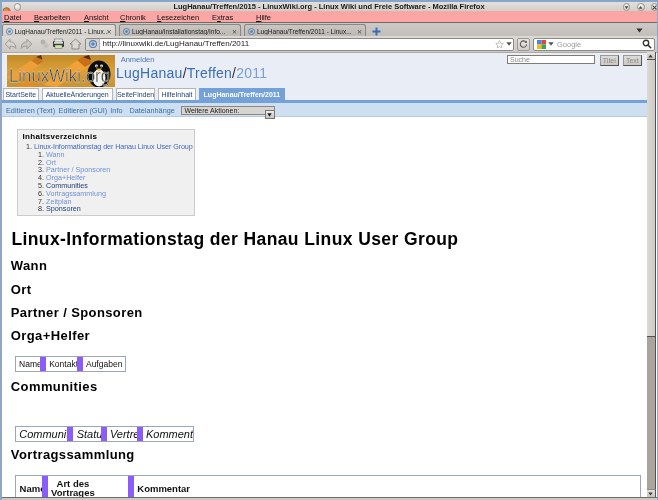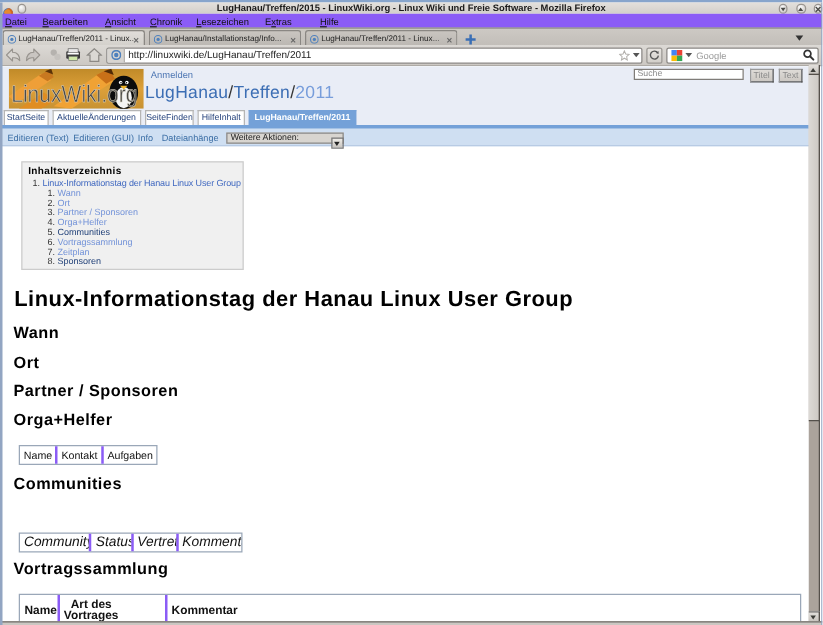--- a/index.html
+++ b/index.html
@@ -2,21 +2,21 @@
 <html><head><meta charset="utf-8"><style>
 *{margin:0;padding:0;box-sizing:border-box;}
 html,body{width:658px;height:500px;overflow:hidden;}
 body{font-family:"Liberation Sans",sans-serif;position:relative;background:#fff;}
 .abs{position:absolute;}
 
 #topline{left:0;top:0;width:658px;height:2px;background:#87a5cc;}
 #titlebar{left:0;top:2px;width:658px;height:9px;background:linear-gradient(#e3e0dc,#d2cfca);}
 #titletext{left:0;top:2px;width:658px;height:9px;text-align:center;font-size:7.5px;font-weight:bold;color:#1a1a1a;line-height:9.5px;}
 .winbtn{top:3px;width:7.5px;height:7.5px;padding-top:1px;border-radius:50%;background:radial-gradient(circle at 35% 30%,#fdfdfd,#c5c1bd);border:1px solid #999590;color:#333;font-size:5px;line-height:5px;text-align:center;}
-#menubar{left:0;top:11px;width:658px;height:10.5px;background:#8b5cf6;font-size:7.5px;color:#111;}
+#menubar{left:0;top:11px;width:658px;height:10.5px;background:#fca5a5;font-size:7.5px;color:#111;}
 #menubar span{position:absolute;top:1.5px;}
 #menubar u{text-decoration:underline;}
 #menusep{left:0;top:21.5px;width:658px;height:1px;background:#6e6a65;}
 #tabbar{left:0;top:22.5px;width:658px;height:13.5px;background:linear-gradient(#cdc9c4,#c2beb9);}
 .tab{top:24px;height:12px;border:1px solid #8a8783;border-bottom:none;border-radius:2.5px 2.5px 0 0;font-size:6.5px;color:#222;}
 .tab.active{background:linear-gradient(#e0ddd9,#d4d1cc);}
 .tab.inactive{background:linear-gradient(#c9c5c0,#bcb8b3);}
 .tabfav{position:absolute;left:3px;top:2.5px;width:7px;height:7px;}
 .tabtxt{position:absolute;left:12px;top:2.5px;white-space:nowrap;overflow:hidden;}
 .tabx{position:absolute;right:3px;top:2.5px;font-size:6px;color:#666;font-weight:bold;}
@@ -58,21 +58,21 @@
 #toc ol{margin-left:16px;list-style:decimal;color:#333;}
 #toc ol ol{margin-left:12px;}
 #toc li{line-height:7.8px;}
 #toc a{text-decoration:none;}
 .lnk1{color:#4169c0;letter-spacing:-0.09px;}
 .lnkv{color:#7292d8;}
 .lnkd{color:#1f3f77;}
 h1{position:absolute;left:11.4px;top:175.5px;font-size:17.5px;color:#000;letter-spacing:0.4px;white-space:nowrap;}
 .h2{position:absolute;left:10.8px;font-size:13px;font-weight:bold;color:#000;white-space:nowrap;letter-spacing:0.4px;}
 .t{position:absolute;display:flex;border:1px solid #9aa7b8;background:#fff;font-size:8.5px;}
-.t .c{border-right:2px solid #8b5cf6;font-size:inherit;color:#111;padding-left:3.3px;display:flex;align-items:center;white-space:nowrap;overflow:hidden;}
+.t .c{border-right:6px solid #8b5cf6;font-size:inherit;color:#111;padding-left:3.3px;display:flex;align-items:center;white-space:nowrap;overflow:hidden;}
 .t .c:last-child{border-right:none;}
 p.body{position:absolute;left:10.9px;font-size:7.8px;color:#333;}
 
 #scrolltrough{left:647px;top:53px;width:8.5px;height:443.5px;background:#aba39c;border-right:1.5px solid #55504b;}
 #sbup{left:647px;top:52px;width:8.5px;height:8px;background:linear-gradient(#e2dfdb,#c8c4bf);border-bottom:1px solid #55504b;border-right:1.5px solid #55504b;}
 #sbthumb{left:647px;top:60px;width:8.5px;height:277px;background:linear-gradient(90deg,#dcd9d5,#cdc9c4);border-bottom:1px solid #55504b;border-right:1.5px solid #55504b;}
 #sbdown{left:647px;top:489px;width:8.5px;height:8px;background:linear-gradient(#e2dfdb,#c8c4bf);border-top:1px solid #888;border-right:1.5px solid #55504b;}
 #botborder{left:0;top:496.5px;width:658px;height:3.5px;background:#cbc7c2;border-top:1px solid #6f6b66;}
 #winleft{left:0;top:2px;width:1.5px;height:498px;background:#92a5c2;}
 #winright{left:656.5px;top:2px;width:1.5px;height:498px;background:#92a5c2;}

